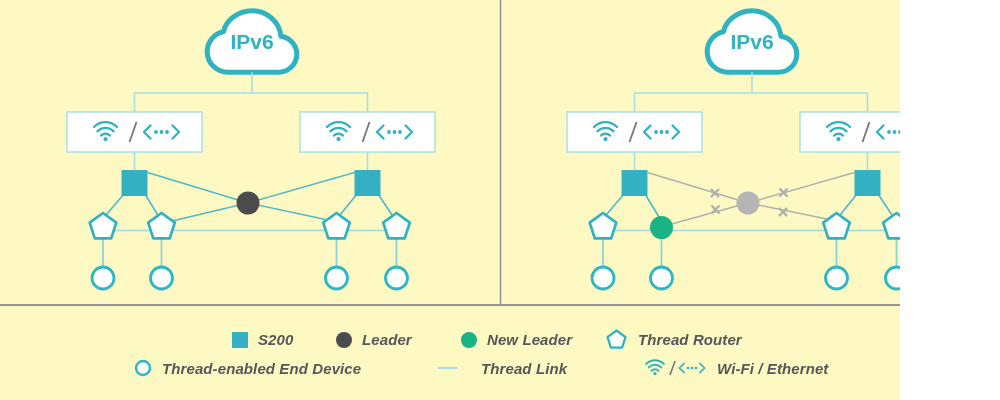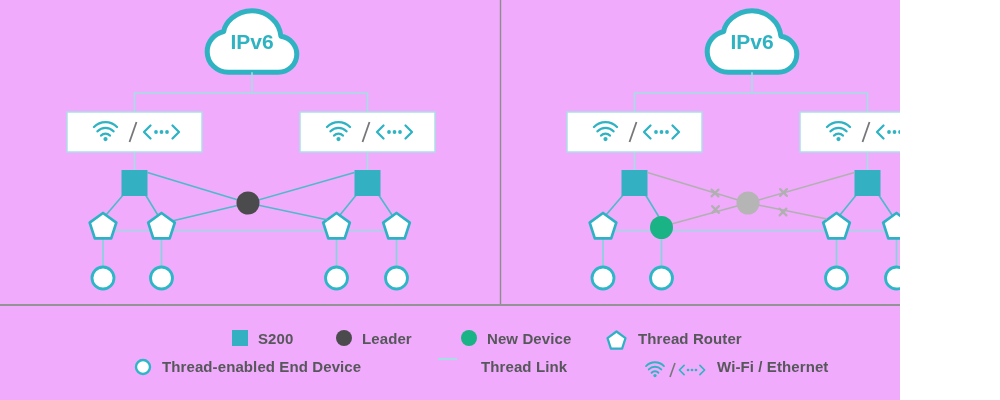--- a/index.html
+++ b/index.html
@@ -1,21 +1,21 @@
 <!DOCTYPE html>
 <html><head>
 <meta charset="utf-8">
 <style>
   html,body{margin:0;padding:0;background:#fff;}
-  .stage{position:relative;width:900px;height:400px;background:#f0abfc;overflow:hidden;
+  .stage{position:relative;width:900px;height:400px;background:#fef9c3;overflow:hidden;
          font-family:"Liberation Sans",sans-serif;}
   .diagram-svg{position:absolute;left:0;top:0;}
   .ipv6-label{font-family:"Liberation Sans",sans-serif;font-size:21px;font-weight:bold;
               fill:#2fb3c3;text-anchor:middle;}
-  .legend-item{position:absolute;display:flex;align-items:flex-start;height:20px;}
+  .legend-item{position:absolute;display:flex;align-items:center;height:20px;font-style:italic;}
   .li-label{font-weight:bold;font-size:15px;color:#56575a;white-space:nowrap;
             margin-left:10px;letter-spacing:.1px;}
   .sq-ic{width:16px;height:16px;background:#33b1c3;flex:0 0 auto;}
   .dot-ic{width:16px;height:16px;border-radius:50%;flex:0 0 auto;}
   .dot-dark{background:#4b4b4d;}
   .dot-green{background:#19b385;}
   .dash-ic{width:19px;height:2px;background:#a5dee5;flex:0 0 auto;}
   svg{display:block;}
 </style>
 </head>
@@ -134,21 +134,21 @@
       <span class="li-label">S200</span>
     </div>
 
     <div class="legend-item" style="left:336px;top:329.5px">
       <span class="dot-ic dot-dark"></span>
       <span class="li-label">Leader</span>
     </div>
 
     <div class="legend-item" style="left:461px;top:329.5px">
       <span class="dot-ic dot-green"></span>
-      <span class="li-label">New Device</span>
+      <span class="li-label">New Leader</span>
     </div>
 
     <div class="legend-item" style="left:605px;top:329.5px">
       <svg width="23" height="22" viewBox="-11.5 -11 23 22">
         <polygon points="0,-9.5 9,-2.9 5.6,7.7 -5.6,7.7 -9,-2.9" fill="#fff" stroke="#2cb2c4" stroke-width="2.2" stroke-linejoin="round"></polygon>
       </svg>
       <span class="li-label" style="">Thread Router</span>
     </div>
 
     <div class="legend-item" style="left:134px;top:358px">

